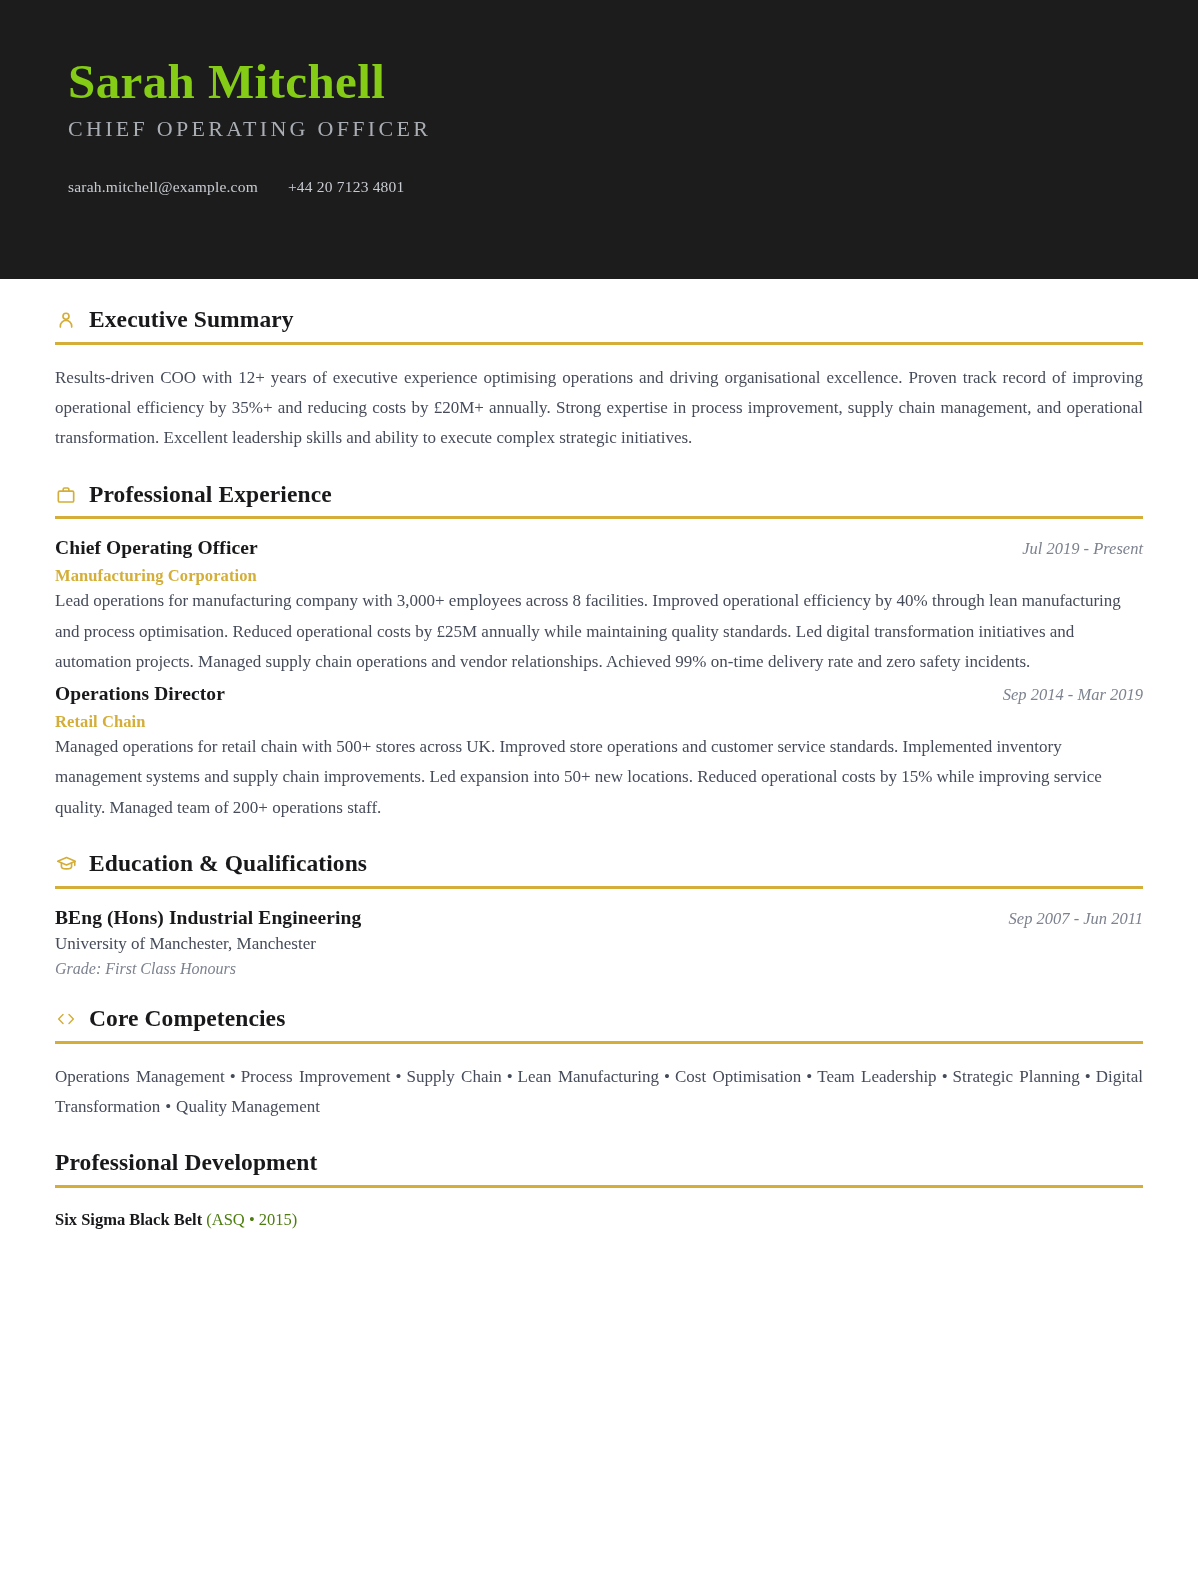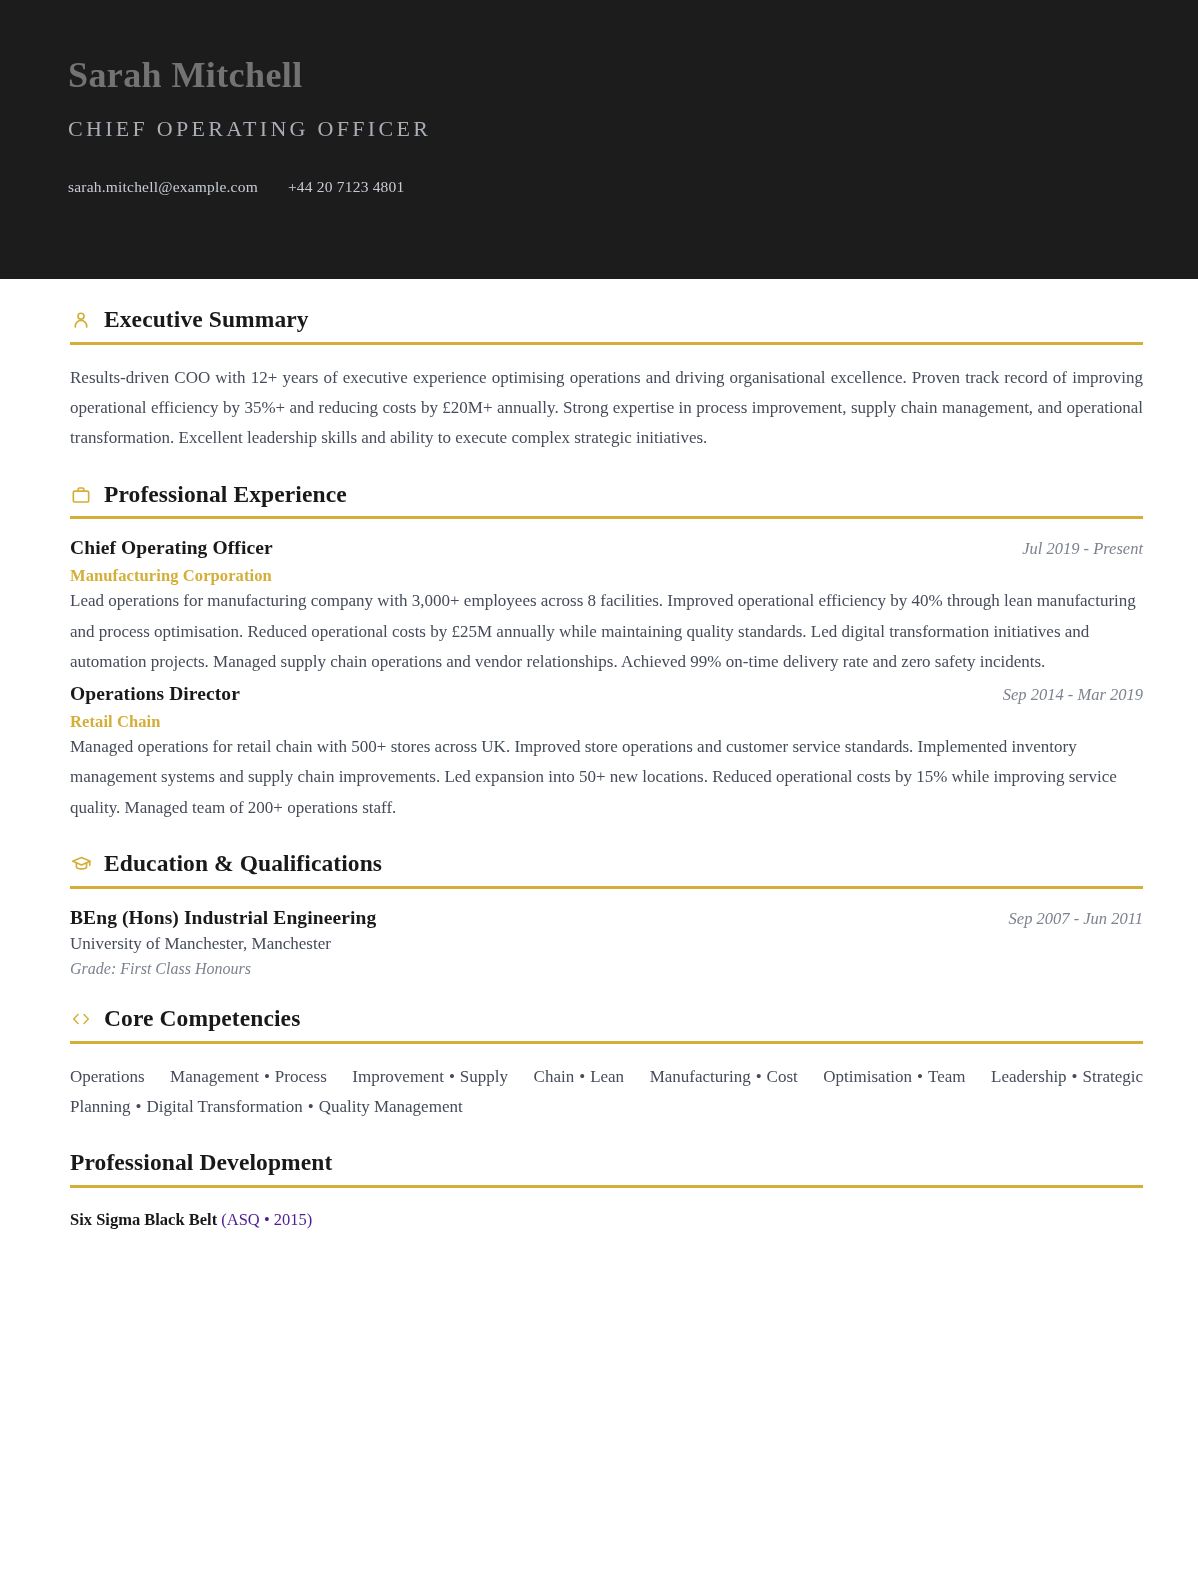--- a/index.html
+++ b/index.html
@@ -17,26 +17,26 @@
 
   
   .header-band {
     background: #1c1c1c;
     padding: 56px 68px 54px 68px;
     box-sizing: border-box;
     height: 279px;
   }
   .name {
     font-family: "Liberation Serif", "DejaVu Serif", serif;
-    font-size: 36px;
-    font-weight: bold;
-    color: #737373;
+    font-size: 49px;
+    font-weight: bold;
+    color: #84cc16;
     letter-spacing: 0.4px;
     line-height: 1.06;
-    margin: 0 0 22px 0;
+    margin: 0 0 8px 0;
   }
   .job-title {
     font-family: "Liberation Serif", "DejaVu Serif", serif;
     font-size: 22px;
     font-weight: normal;
     color: #a9adb4;
     letter-spacing: 3.3px;
     margin: 0 0 36px 0;
   }
   .contact-row {
@@ -45,21 +45,21 @@
     gap: 30px;
   }
   .contact-item {
     font-size: 15.5px;
     color: #c8ccd2;
     letter-spacing: 0.2px;
   }
 
   
   .sheet {
-    padding: 0 55px 40px 70px;
+    padding: 0 55px 40px 55px;
     box-sizing: border-box;
   }
 
   .section {
     padding-top: 28px;
   }
   .section-head {
     display: flex;
     align-items: center;
     gap: 12px;
@@ -157,21 +157,21 @@
   .cert-line {
     font-size: 16.5px;
     color: #6c7280;
     line-height: 1.7;
   }
   .cert-name {
     font-weight: bold;
     color: #19191c;
     text-align: center;
   }
-  .cert-meta { color: #4c1d95; }
+  .cert-meta { color: #4d7c0f; }
 </style>
 </head>
 <body>
 
 <div class="header-band">
   <div class="name">Sarah Mitchell</div>
   <div class="job-title">CHIEF OPERATING OFFICER</div>
   <div class="contact-row">
     <span class="contact-item">sarah.mitchell@example.com</span>
     <span class="contact-item">+44 20 7123 4801</span>

